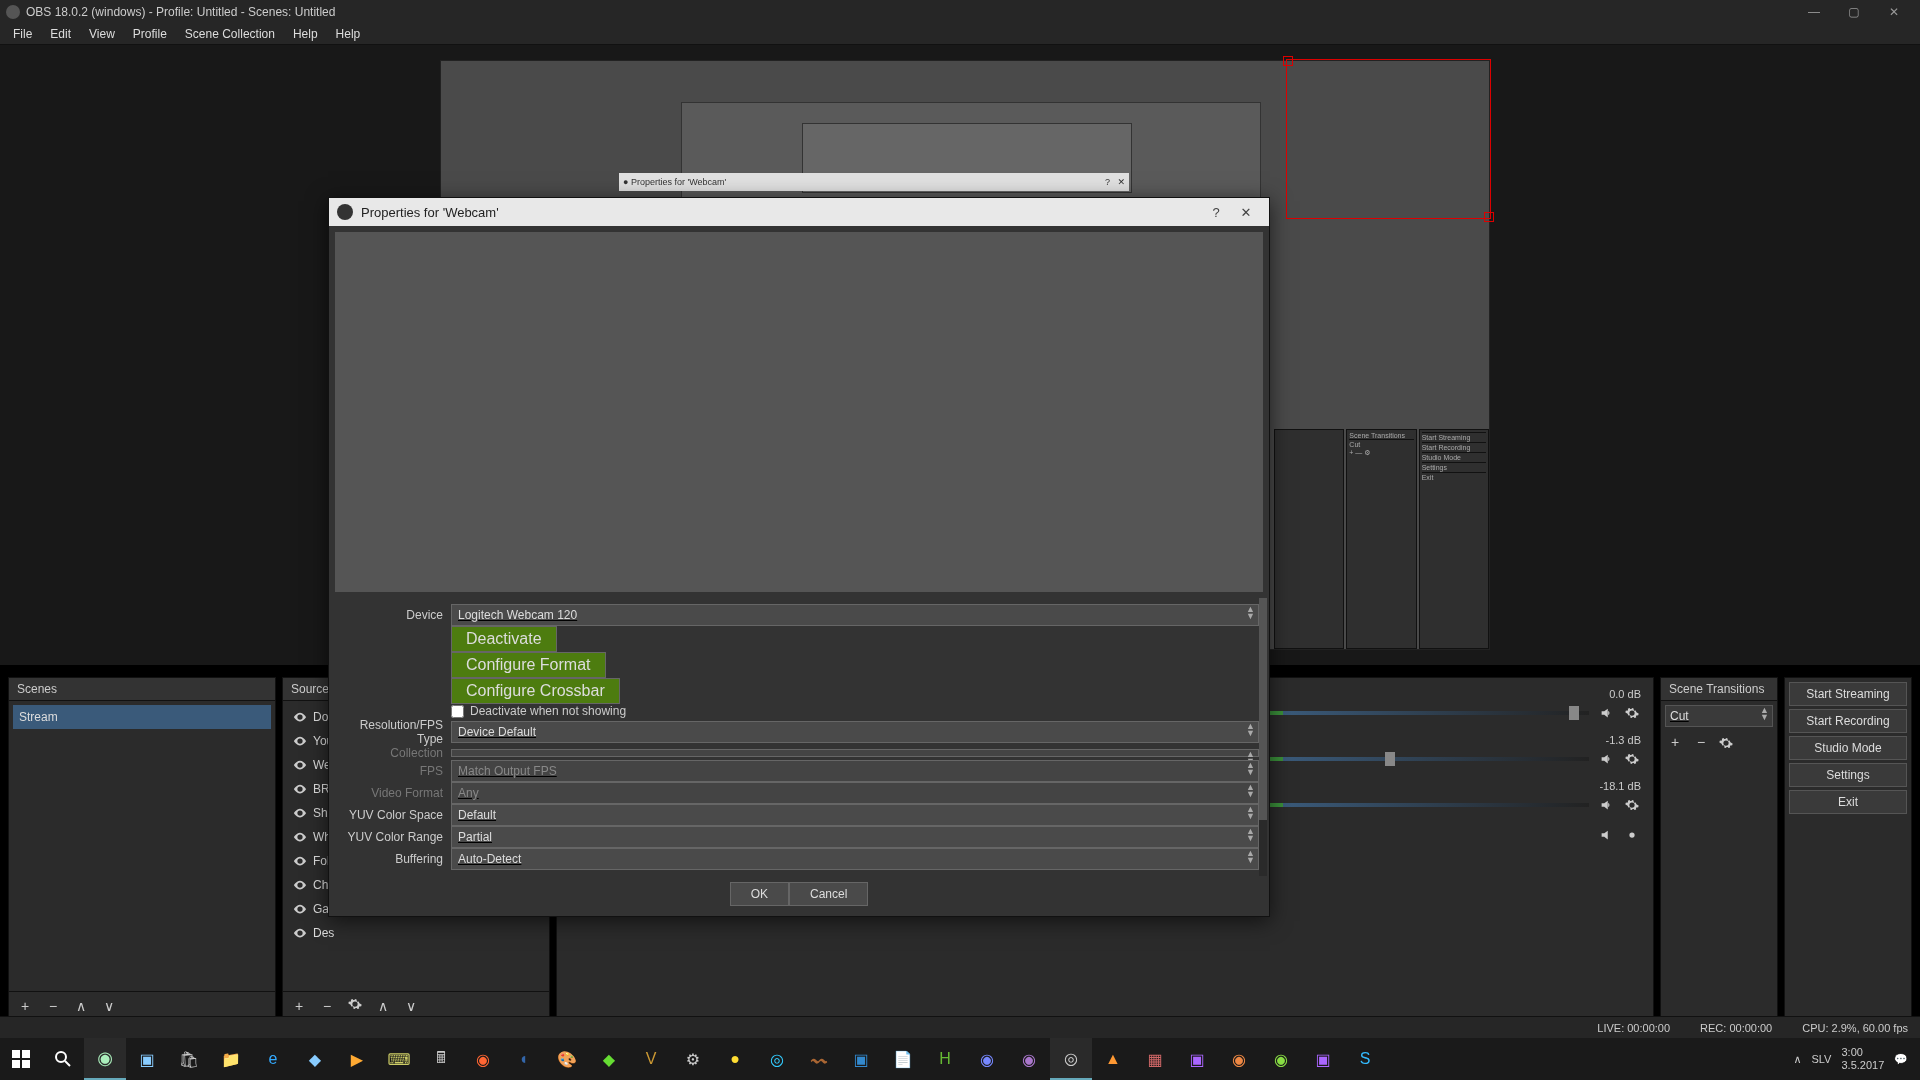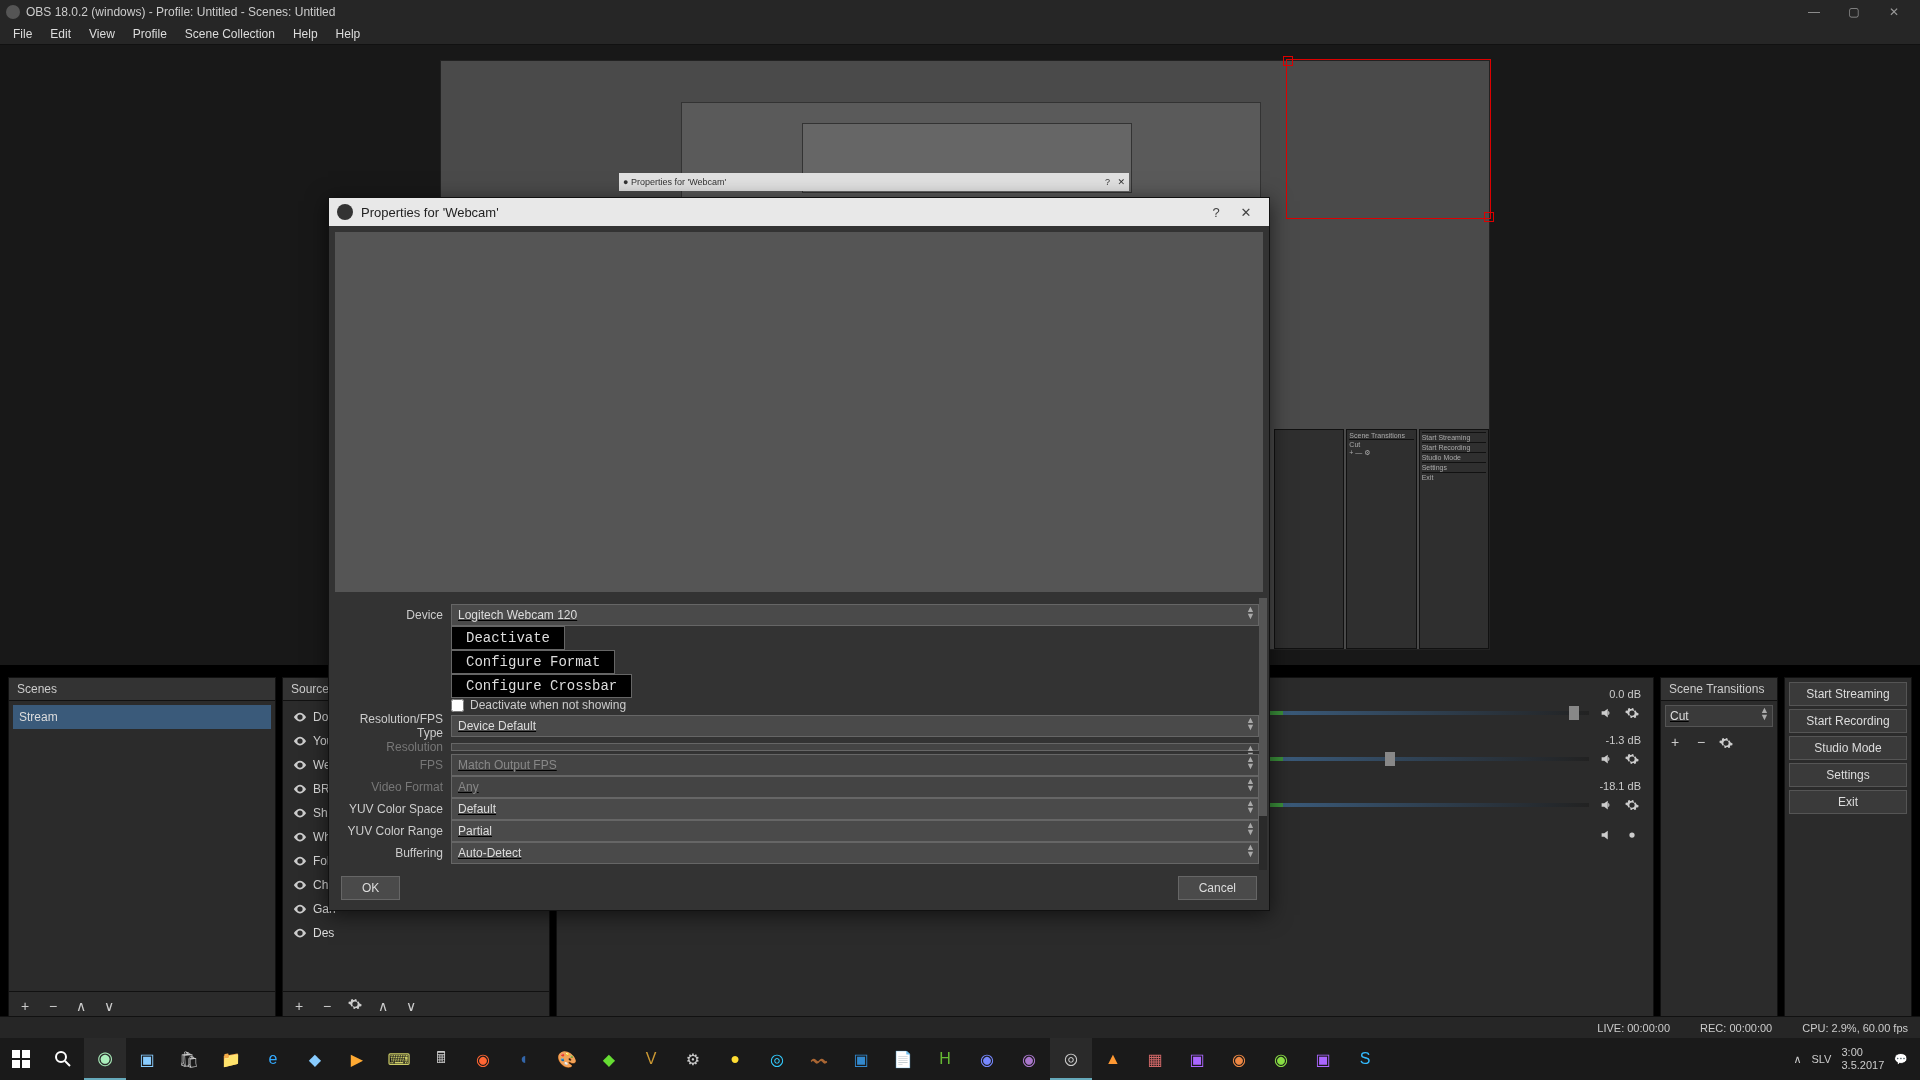--- a/index.html
+++ b/index.html
@@ -77,24 +77,24 @@
 .dlg-title .dlg-btn { width: 30px; text-align: center; color: #444; cursor: pointer; }
 .dlg-preview { height: 360px; background: #555; margin: 6px; }
 .dlg-form { padding: 6px 10px 6px 10px; max-height: 320px; overflow-y: auto; position: relative; }
 .form-row { display: flex; align-items: center; }
 .form-label { width: 112px; text-align: right; color: #ccc; font-size: 12px; padding-right: 8px; }
 .form-label.disabled { color: #777; }
 .form-select { flex: 1; background: #4a4a4a; color: #ddd; border: 1px solid #666; font-size: 12px; padding: 3px 6px; appearance: none; position: relative; }
 .form-select.disabled { color: #888; background: #444; }
 .select-wrap { flex: 1; position: relative; text-decoration: underline; }
 .select-arrows { position: absolute; right: 4px; top: 2px; color: #aaa; font-size: 9px; line-height: 7px; pointer-events: none; }
-.form-btn { background: #000000; color: #ddd; border: 1px solid #666; font-size: 14px; padding: 3px 14px; cursor: pointer; font-family: Liberation Mono, monospace; }
+.form-btn { background: #4d7c0f; color: #ddd; border: 1px solid #666; font-size: 16px; padding: 3px 14px; cursor: pointer; }
 .form-check { display: flex; align-items: center; gap: 6px; color: #ccc; font-size: 12px; }
 .form-check input { accent-color: #666; }
-.dlg-buttons { display: flex; justify-content: space-between; padding: 6px 12px 10px; }
+.dlg-buttons { display: flex; justify-content: center; padding: 6px 12px 10px; }
 .dlg-ok, .dlg-cancel { background: #4a4a4a; color: #ddd; border: 1px solid #666; font-size: 12px; padding: 4px 20px; cursor: pointer; }
 
 
 .dlg-scroll { position: absolute; right: 2px; top: 0; bottom: 0; width: 8px; background: #2a2a2a; }
 .dlg-scroll-thumb { position: absolute; left: 0; right: 0; top: 0; height: 80%; background: #555; }
 
 
 .nested { position:absolute; left:240px; top:41px; width:580px; height:120px; background:#5a5a5a; border:1px solid #333; }
 .nested2 { position:absolute; left:120px; top:20px; width:330px; height:70px; background:#666; border:1px solid #333; }
 .nested-dlg { position:absolute; left:178px; top:112px; width:510px; height:18px; background:#e0e0e0; font-size:9px; color:#333; padding:1px 4px; display:flex; align-items:center; }
@@ -527,21 +527,21 @@
       </label>
     </div>
     <div class="form-row">
       <div class="form-label">Resolution/FPS Type</div>
       <div class="select-wrap">
           <div class="form-select">Device Default</div>
           <div class="select-arrows">▲<br>▼</div>
         </div>
     </div>
     <div class="form-row">
-      <div class="form-label disabled">Resolution</div>
+      <div class="form-label disabled">Collection</div>
       <div class="select-wrap">
           <div class="form-select disabled"></div>
           <div class="select-arrows">▲<br>▼</div>
         </div>
     </div>
     <div class="form-row">
       <div class="form-label disabled">FPS</div>
       <div class="select-wrap">
           <div class="form-select disabled">Match Output FPS</div>
           <div class="select-arrows">▲<br>▼</div>

